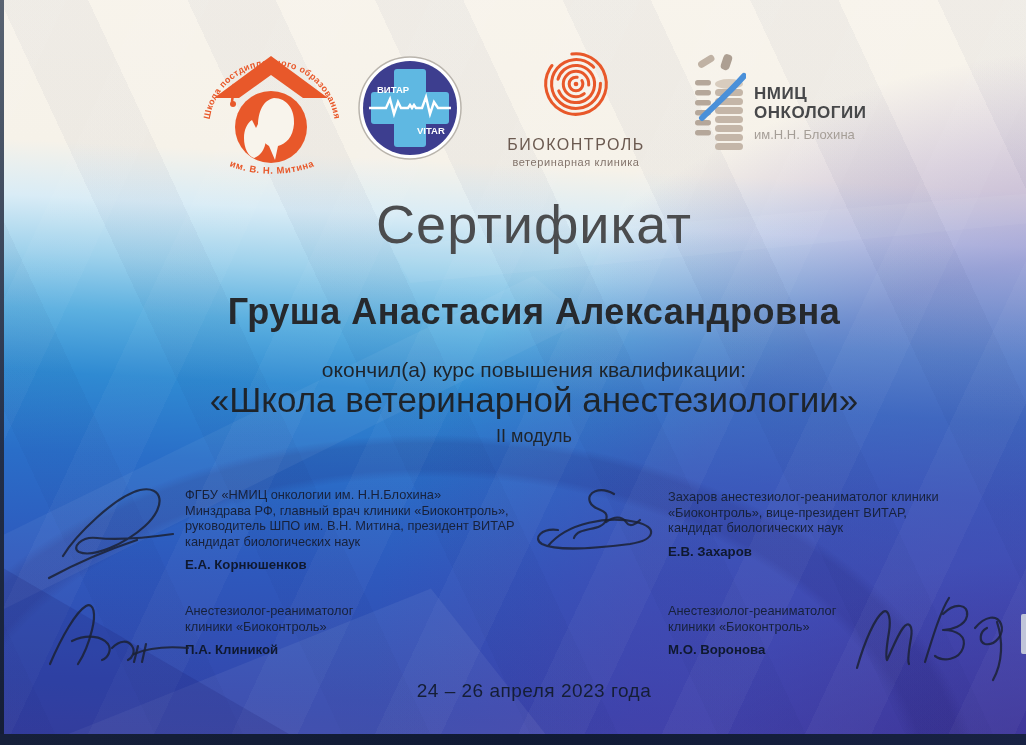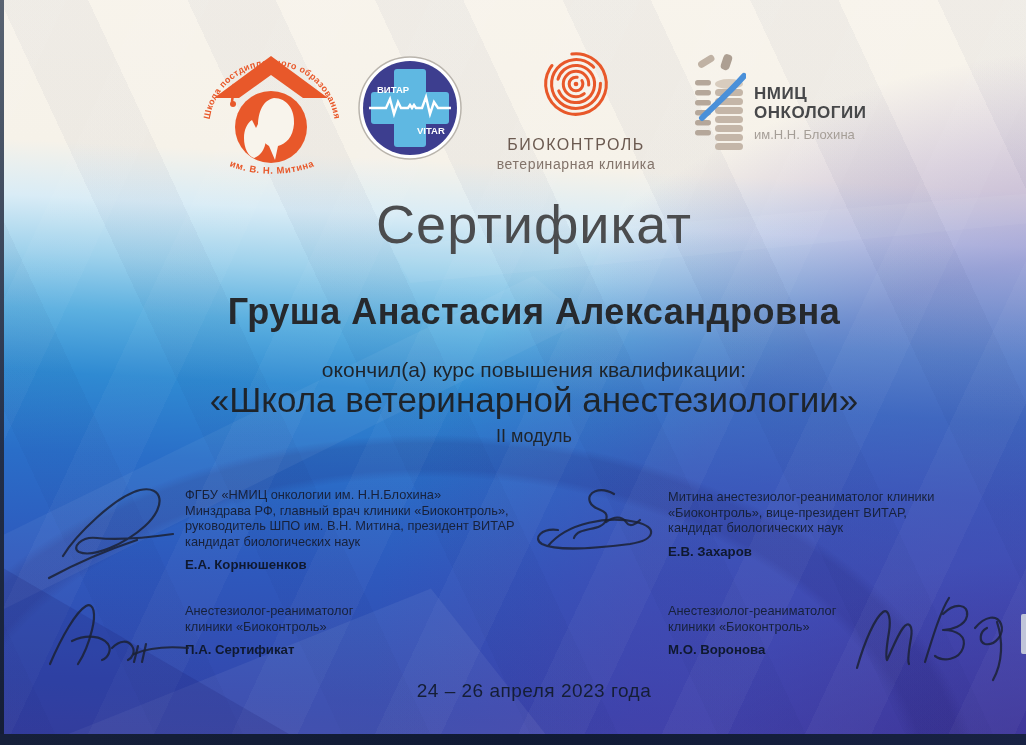--- a/index.html
+++ b/index.html
@@ -43,21 +43,21 @@
 
   .autograph{position:absolute;pointer-events:none;}
   .autograph path{fill:none;stroke:#1b2134;stroke-width:2.2;stroke-linecap:round;stroke-linejoin:round;opacity:.85;}
 
   
   .logo{position:absolute;}
   .logo-shkola{left:190px;top:32px;width:162px;height:150px;}
   .logo-vitar{left:357px;top:55px;width:106px;height:106px;}
   .logo-biok{left:486px;top:40px;width:180px;height:138px;text-align:center;}
   .biok-name{font-size:16px;letter-spacing:1.5px;color:#6b5a50;margin-top:4px;font-weight:500;}
-  .biok-cap{font-size:14px;letter-spacing:.6px;color:#82736a;margin-top:2px;}
+  .biok-cap{font-size:11px;letter-spacing:.6px;color:#82736a;margin-top:2px;}
   .logo-nmic{left:694px;top:50px;width:215px;height:112px;}
   .nmic-tower{position:absolute;left:0;top:2px;width:52px;height:106px;}
   .nmic-text{position:absolute;left:60px;top:34px;line-height:19px;}
   .nmic-n{font-size:17px;font-weight:700;color:#47484a;letter-spacing:.5px;}
   .nmic-c{font-size:13px;color:#a59e97;margin-top:3px;}
 </style>
 </head>
 <body>
 
 <div class="stage">
@@ -154,30 +154,30 @@
 
   <div class="sig sig-k">
     <div>ФГБУ «НМИЦ онкологии им. Н.Н.Блохина»</div>
     <div>Минздрава РФ, главный врач клиники «Биоконтроль»,</div>
     <div>руководитель ШПО им. В.Н. Митина, президент ВИТАР</div>
     <div>кандидат биологических наук</div>
     <div class="sname">Е.А. Корнюшенков</div>
   </div>
 
   <div class="sig sig-z">
-    <div>Митина анестезиолог-реаниматолог клиники</div>
+    <div>Захаров анестезиолог-реаниматолог клиники</div>
     <div>«Биоконтроль», вице-президент ВИТАР,</div>
     <div>кандидат биологических наук</div>
     <div class="sname">Е.В. Захаров</div>
   </div>
 
   <div class="sig sig-a">
     <div>Анестезиолог-реаниматолог</div>
     <div>клиники «Биоконтроль»</div>
-    <div class="sname">П.А. Сертификат</div>
+    <div class="sname">П.А. Клиникой</div>
   </div>
 
   <div class="sig sig-v">
     <div>Анестезиолог-реаниматолог</div>
     <div>клиники «Биоконтроль»</div>
     <div class="sname">М.О. Воронова</div>
   </div>
 
   <svg class="autograph" style="left:45px;top:478px;" width="150" height="112" viewBox="0 0 150 112">
     <path d="M 18 78 C 30 58 70 18 95 12 C 118 7 122 28 100 48 C 80 66 48 80 34 74 C 26 70 36 58 52 60 C 70 62 100 60 128 56"></path>

